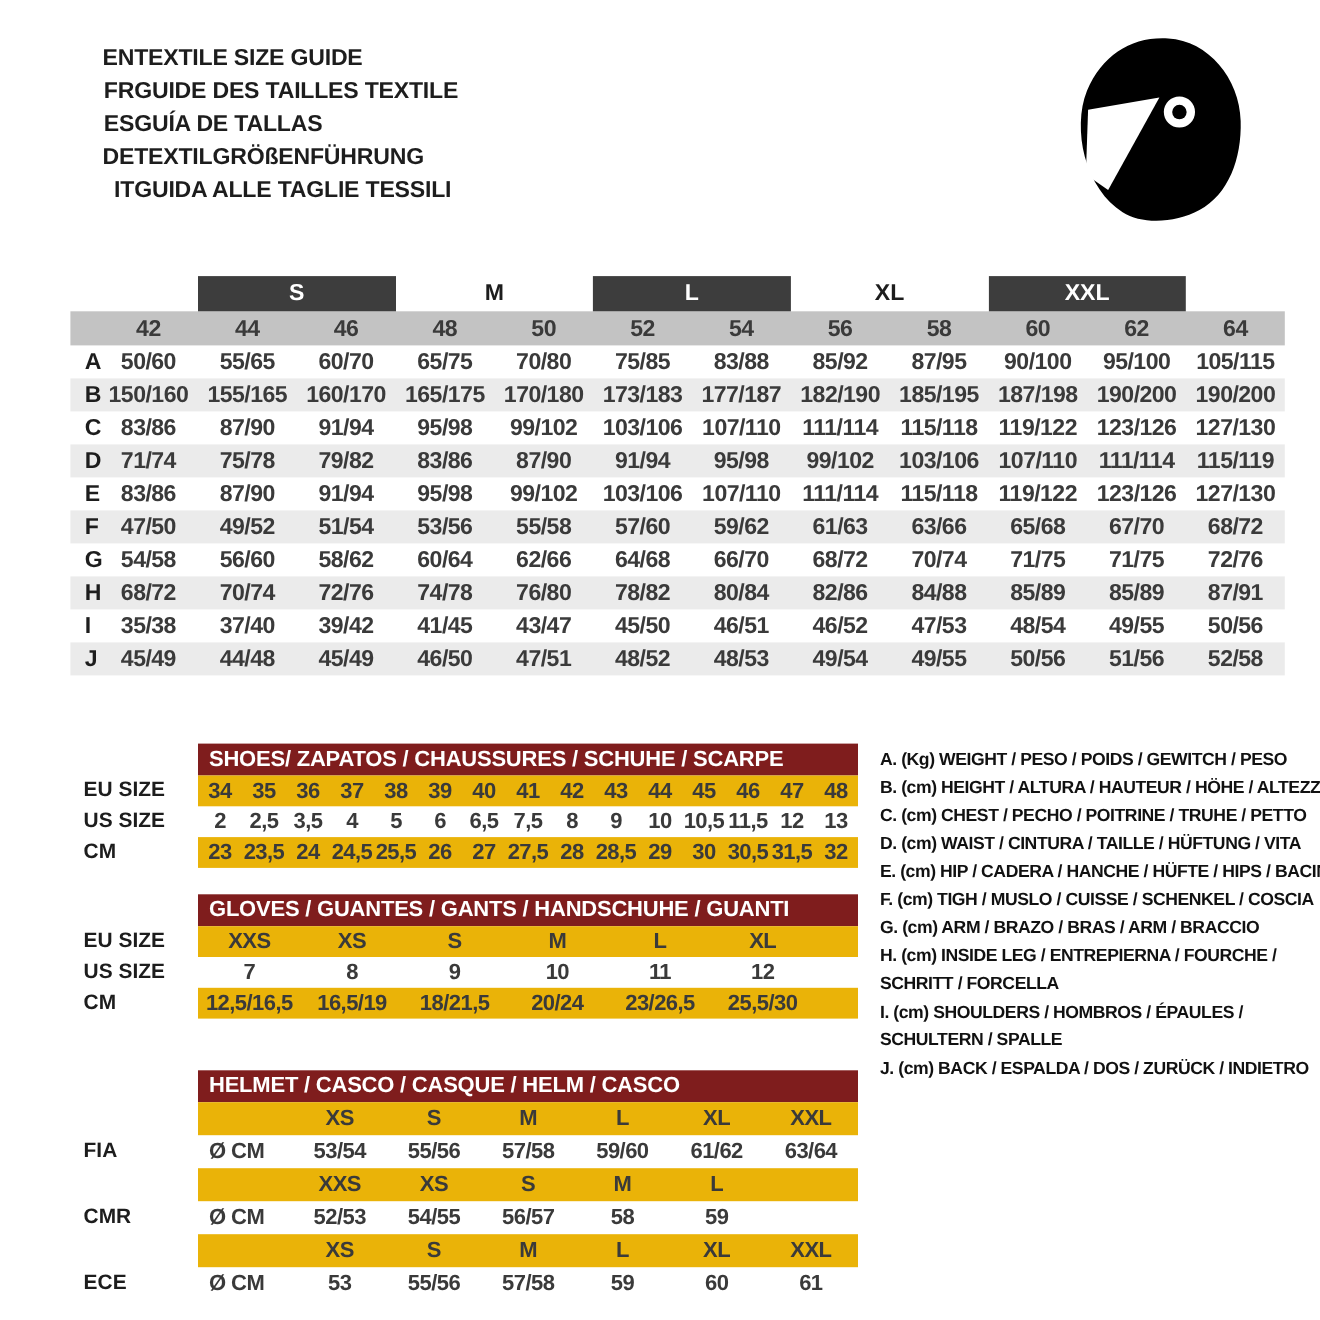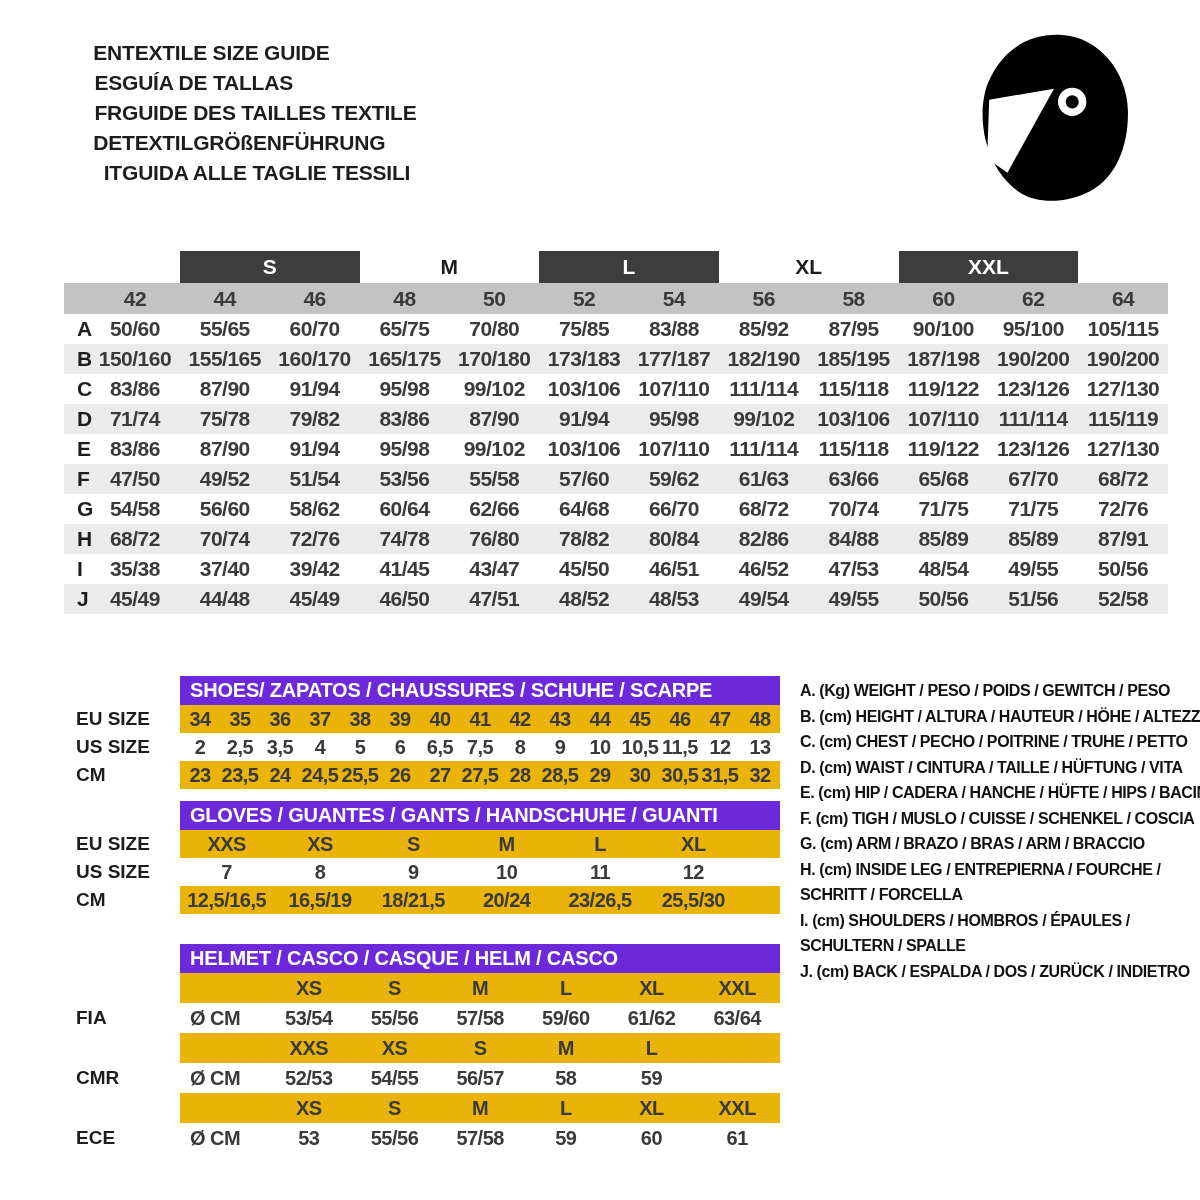--- a/index.html
+++ b/index.html
@@ -26,26 +26,26 @@
            font-size:21px; font-weight:700; color:#1d1d1d; }
   .gcell.boxed { background:#3d3d3d; color:#ffffff; }
   .size-row { height:31px; background:#c3c3c3; }
   .data-row { height:30px; }
   .data-row.striped { background:#ebebeb; }
   .mcell { display:flex; align-items:center; justify-content:center;
            font-size:21px; font-weight:700; letter-spacing:-0.5px; color:#3a3a3a; }
   .mcell.letter { justify-content:flex-start; padding-left:13px; color:#1d1d1d; letter-spacing:0; }
   
   .sub-tables { position:absolute; left:64px; top:676px; width:716px; }
-  .gloves-table { margin-top:12px; }
-  .helmet-table { margin-top:30px; }
+  .gloves-table { margin-top:24px; }
+  .helmet-table { margin-top:47px; }
   .srow { display:grid; grid-template-columns:116px 1fr; }
   .slabel { display:flex; align-items:center; padding-left:12px;
             font-size:19px; font-weight:700; color:#1d1d1d; }
-  .sbar { height:29px; background:#6d28d9; color:#ffffff; display:flex; align-items:center;
+  .sbar { height:29px; background:#7f1d1d; color:#ffffff; display:flex; align-items:center;
           padding-left:10px; font-size:20px; font-weight:700; letter-spacing:-0.2px; }
   .sbody { display:grid; }
   .sbody.striped { background:#eab308; }
   .scell { display:flex; align-items:center; justify-content:center;
            font-size:20px; font-weight:700; letter-spacing:-0.5px; color:#3a3a3a; }
   .gloves-table .sbody { padding-right:40px; }
   .helmet-table .sbody > .scell:first-child { justify-content:flex-start; padding-left:10px; }
   
   .legend { position:absolute; left:800px; top:678px; width:420px; }
   .legend-item { font-size:16px; font-weight:700; line-height:25.5px;
@@ -53,26 +53,26 @@
 </style>
 </head>
 <body>
 
 <div class="lang-block">
     <div class="lang-row">
       <div class="lang-code">EN</div>
       <div class="lang-title">TEXTILE SIZE GUIDE</div>
     </div>
     <div class="lang-row">
+      <div class="lang-code">FR</div>
+      <div class="lang-title">GUIDE DES TAILLES TEXTILE</div>
+    </div>
+    <div class="lang-row">
       <div class="lang-code">ES</div>
       <div class="lang-title">GUÍA DE TALLAS</div>
-    </div>
-    <div class="lang-row">
-      <div class="lang-code">FR</div>
-      <div class="lang-title">GUIDE DES TAILLES TEXTILE</div>
     </div>
     <div class="lang-row">
       <div class="lang-code">DE</div>
       <div class="lang-title">TEXTILGRÖßENFÜHRUNG</div>
     </div>
     <div class="lang-row">
       <div class="lang-code">IT</div>
       <div class="lang-title">GUIDA ALLE TAGLIE TESSILI</div>
     </div>
   </div>

